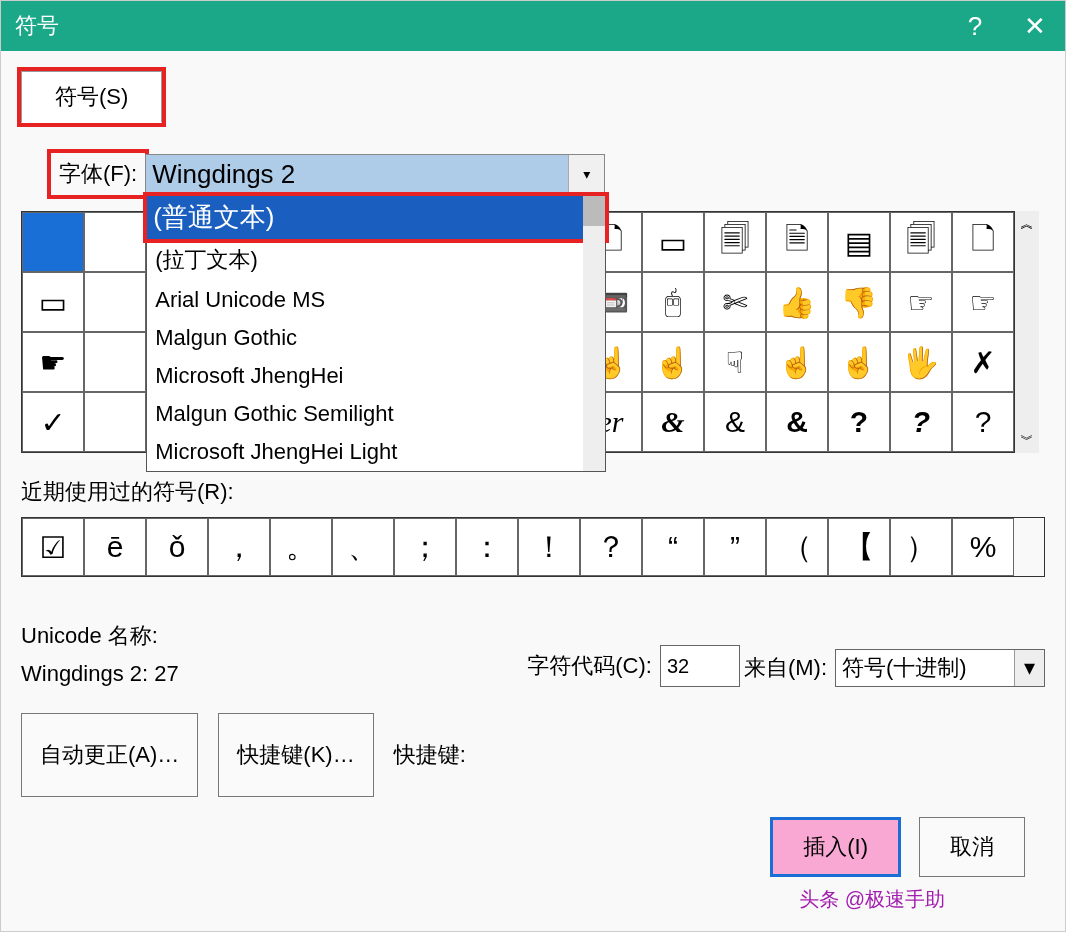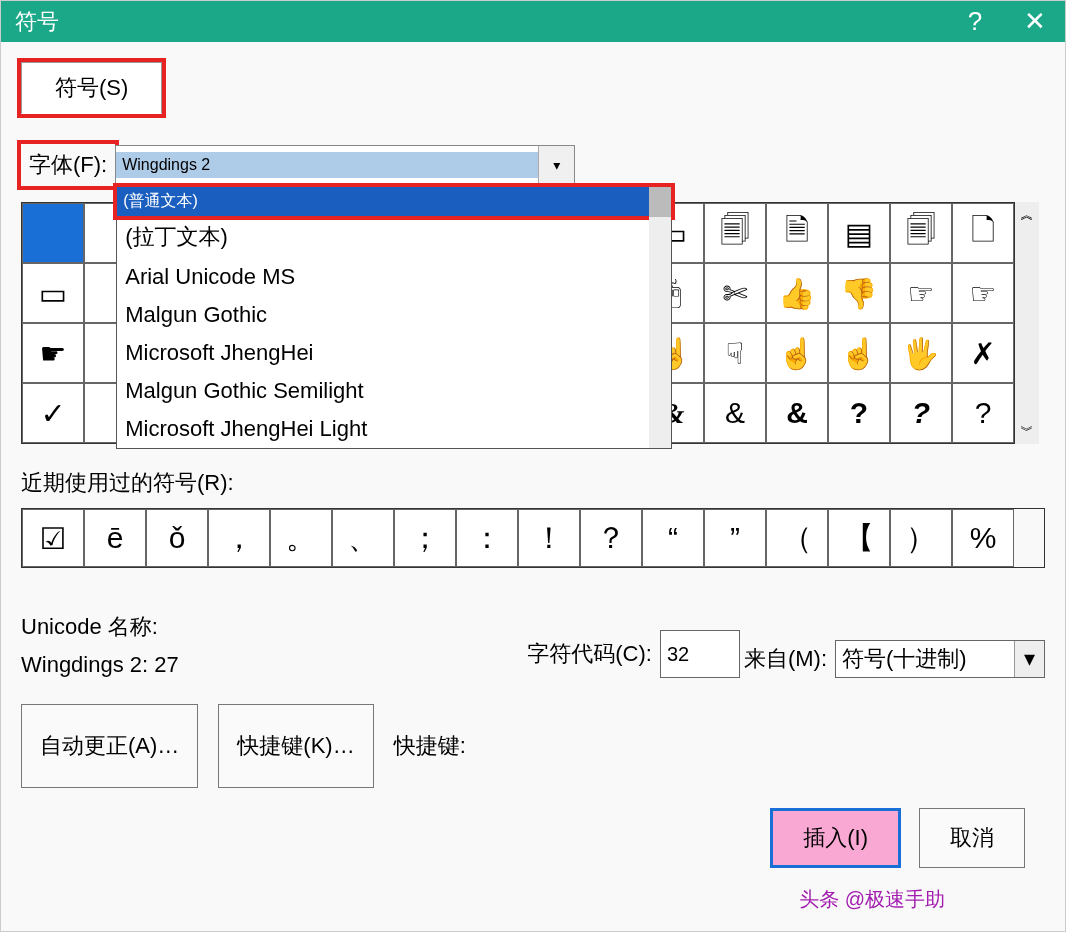--- a/index.html
+++ b/index.html
@@ -1,47 +1,47 @@
 <!DOCTYPE html>
 <html><head>
 <meta charset="utf-8">
 <style>
 * { box-sizing: border-box; font-family: "SimSun", "Microsoft YaHei", sans-serif; }
 body { margin: 0; padding: 0; background: #fff; }
 .window { width: 1066px; height: 932px; border: 1px solid #ccc; display: flex; flex-direction: column; }
-.titlebar { background: #1aa889; height: 41px; display: flex; align-items: center; color: #fff; font-size: 22px; padding-left: 14px; }
+.titlebar { background: #1aa889; height: 50px; display: flex; align-items: center; color: #fff; font-size: 22px; padding-left: 14px; }
 .titlebar .controls { margin-left: auto; display: flex; }
 .titlebar .ctrl { width: 60px; height: 50px; display: flex; align-items: center; justify-content: center; font-size: 26px; color: #fff; }
 .body { flex: 1; background: #f9f9f9; padding: 20px 20px 10px 20px; position: relative; }
 .tabs { display: flex; margin-bottom: 30px; }
 .tab { padding: 10px 33px; font-size: 22px; border: 1px solid transparent; }
 .tab.active { background: #fff; border: 1px solid #999; border-bottom: 1px solid #fff; }
 .hl-red { outline: 4px solid #e62222; }
 .row { display: flex; align-items: center; margin-bottom: 10px; }
-.lbl { font-size: 22px; padding: 6px 8px; }
+.lbl { font-size: 22px; padding: 6px 8px; margin-left: 30px; }
 .combo { flex: 1; display: flex; border: 1px solid #888; background: #fff; height: 40px; align-items: center; position: relative; }
-.combo .sel { flex: 1; background: #aecbe8; padding: 4px 6px; font-size: 16px; }
+.combo .sel { flex: 1; background: #aecbe8; padding: 4px 6px; font-size: 26px; }
 .combo .drop { width: 36px; height: 100%; display: flex; align-items: center; justify-content: center; border-left: 1px solid #aaa; background: #f0f0f0; font-size: 14px; }
-.dropdown { position: absolute; top: 40px; left: 0; width: 556px; background: #fff; border: 1px solid #555; z-index: 10; font-size: 22px; }
+.dropdown { position: absolute; top: 40px; left: 0; width: 460px; background: #fff; border: 1px solid #555; z-index: 10; font-size: 22px; }
 .dd-item { padding: 6px 8px; }
 .dd-item.sel { background: #1a5fbf; color: #fff; }
 .dd-scroll { position: absolute; right: 0; top: 0; bottom: 0; width: 22px; background: #eee; display: flex; flex-direction: column; }
 .dd-scroll .thumb { width: 100%; height: 30px; background: #bbb; }
 .grid-wrap { display: flex; margin-top: 16px; }
 .grid { border: 1px solid #333; display: grid; grid-template-columns: repeat(16, 62px); grid-template-rows: repeat(4, 60px); }
 .cell { border: 1px solid #666; display: flex; align-items: center; justify-content: center; font-size: 30px; background: #fff; }
 .cell.selected { background: #1a6fd6; }
 .gscroll { width: 24px; background: #eee; display: flex; flex-direction: column; align-items: center; }
 .gscroll .arrow { font-size: 13px; padding: 4px; }
 .section-lbl { font-size: 22px; margin: 24px 0 10px 0; }
 .recent { display: grid; grid-template-columns: repeat(16, 62px); grid-template-rows: 58px; border: 1px solid #333; }
 .info-row { display: flex; align-items: flex-end; margin-top: 44px; gap: 4px; font-size: 22px; }
 .info-left { display: flex; flex-direction: column; gap: 10px; }
 .inline-field { display: flex; align-items: center; gap: 8px; }
-.txt-input { border: 1px solid #666; height: 48px; width: 80px; padding: 2px 6px; font-size: 20px; background: #fff; }
+.txt-input { border: 1px solid #666; height: 42px; width: 80px; padding: 2px 6px; font-size: 20px; background: #fff; }
 .combo2 { border: 1px solid #666; height: 38px; display: flex; align-items: center; min-width: 210px; background: #fff; }
 .combo2 .val { flex: 1; padding: 2px 6px; font-size: 22px; }
 .combo2 .dr { width: 30px; height: 100%; display: flex; align-items: center; justify-content: center; background: #eee; border-left: 1px solid #999; }
 .btn-row { display: flex; gap: 20px; align-items: center; margin-top: 26px; font-size: 22px; }
 .btn { border: 1px solid #777; background: #fafafa; padding: 26px 18px; font-size: 22px; }
 .footer { margin-top: auto; display: flex; justify-content: flex-end; gap: 18px; padding: 20px; }
 .btn-primary { border: 3px solid #1a6fd6; padding: 12px 30px; font-size: 22px; background: #f9a8d4; }
 .btn-sec { border: 1px solid #777; padding: 12px 30px; font-size: 22px; background: #fafafa; }
 .watermark { position: absolute; bottom: 18px; right: 120px; color: #a21caf; font-size: 20px; pointer-events:none; }
 </style>

